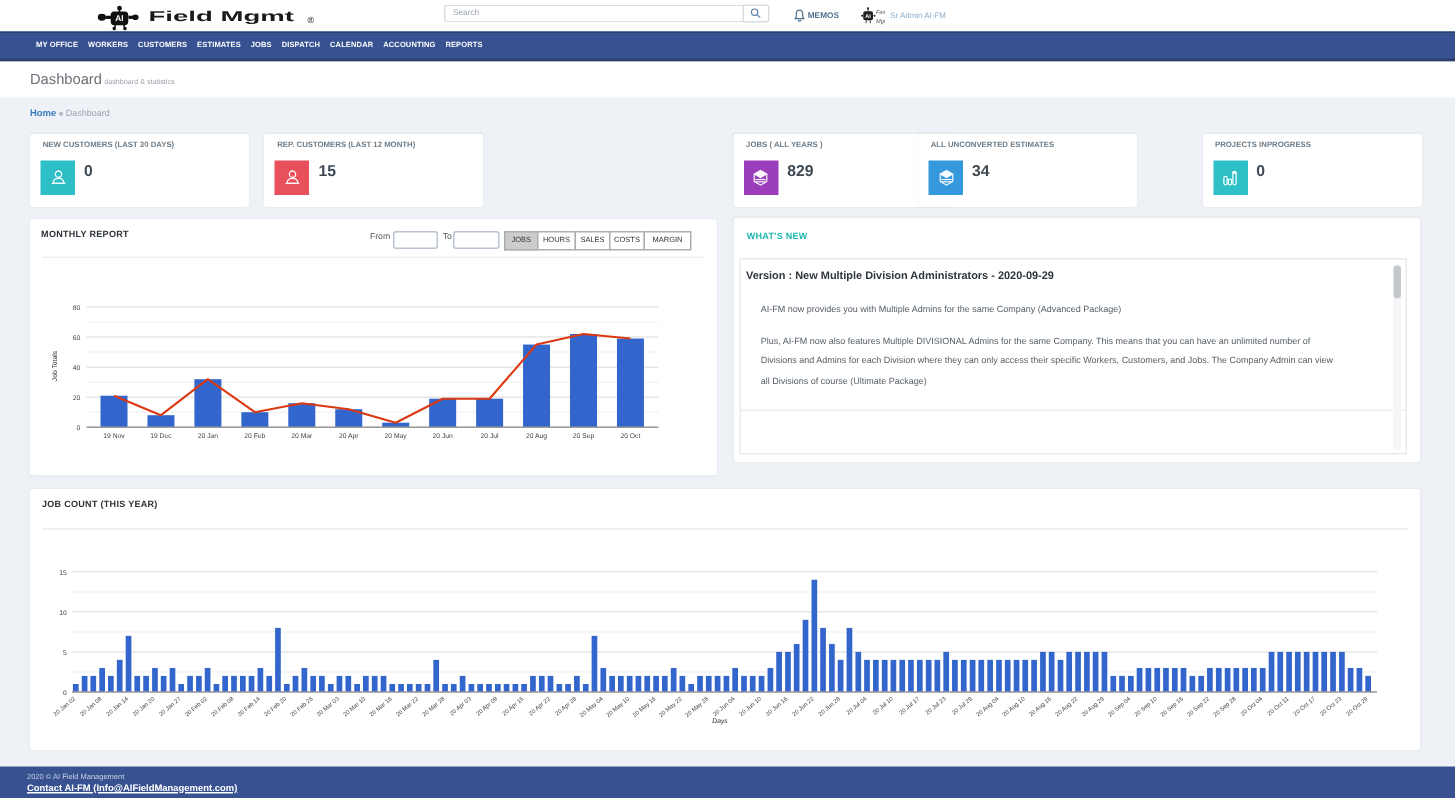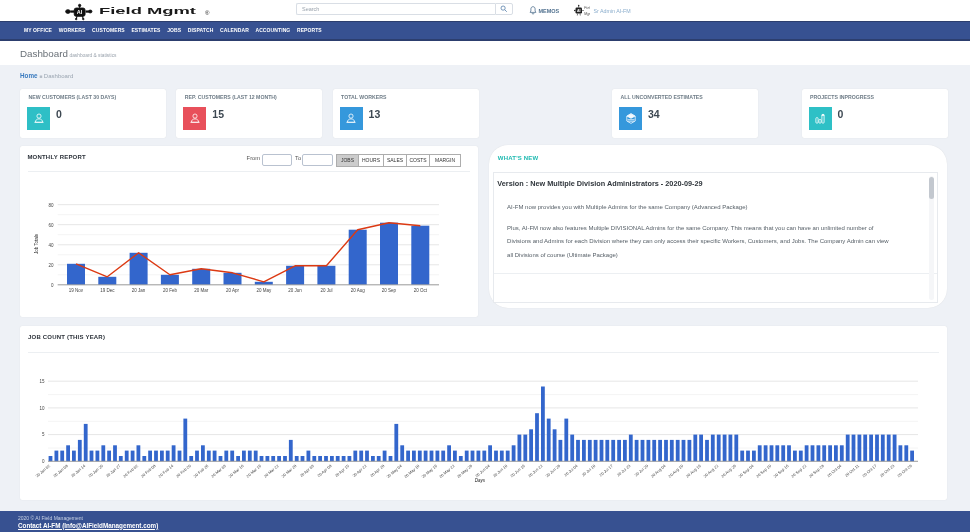--- a/index.html
+++ b/index.html
@@ -20,21 +20,21 @@
 #crumbs { position:absolute; left:20px; top:71.5px; font-size:6px; color:#9aa5b1; }
 #crumbs .home { color:#3a7bbf; font-weight:bold; font-size:6.3px; }
 .card { position:absolute; background:#fff; border-radius:2px; box-shadow:0 0 1px rgba(0,0,0,0.12); width:146px; height:49px; top:89px; }
 .card .lbl { position:absolute; left:8.5px; top:5px; font-size:5.2px; font-weight:bold; color:#6e7c87; }
 .card .ico { position:absolute; left:7px; top:18px; width:23px; height:23px; display:flex; align-items:center; justify-content:center; }
 .card .num { position:absolute; left:36px; font-size:10.5px; font-weight:bold; color:#3d4852; }
 .panel { position:absolute; background:#fff; border-radius:2px; box-shadow:0 0 1px rgba(0,0,0,0.12); }
 #mpanel { left:20px; top:146px; width:458px; height:171px; }
 #mpanel .ttl { position:absolute; left:7.4px; top:8px; font-size:6px; font-weight:bold; color:#2b3139; letter-spacing:0.2px; }
 .sep { position:absolute; left:8px; right:8px; border-top:1px solid #eceff2; }
-#wpanel { left:489px; top:145px; width:458px; height:163px;border-radius:19px; }
+#wpanel { left:489px; top:145px; width:458px; height:163px; }
 #wpanel .ttl { position:absolute; left:8.8px; top:10px; font-size:6px; font-weight:bold; color:#1cb9b0; letter-spacing:0.2px; }
 #wbox { position:absolute; left:3.8px; top:26.9px; width:445px; height:131px; border:1px solid #e7eaee; overflow:hidden; background:#fff; }
 #wbox .vt { font-size:7.3px; font-weight:bold; color:#2f353b; margin:6px 3px 0 3.5px; }
 #wbox p { font-size:6px; color:#555e66; margin:0 45px 0 13.3px; line-height:13.3px; }
 #wbox hr { border:none; border-top:1px solid #eceff2; margin:11px 0 0 0; }
 #wscroll { position:absolute; right:2.5px; top:3px; width:5.5px; height:124px; background:#f5f6f8; border-radius:3px; }
 #wthumb { position:absolute; right:0px; top:1px; width:5.5px; height:22px; background:#c3c8cf; border-radius:3px; }
 #jpanel { left:20px; top:326px; width:927px; height:174px; }
 #jpanel .ttl { position:absolute; left:8px; top:8px; font-size:6px; font-weight:bold; color:#2b3139; letter-spacing:0.2px; }
 .fromto { position:absolute; top:9px; font-size:5.8px; color:#555; }
@@ -130,32 +130,33 @@
         <svg width="10" height="11" viewBox="0 0 10 11">
           <g fill="none" stroke="#fff" stroke-width="0.85" opacity="0.95">
             <circle cx="5" cy="3.1" r="2.1"></circle>
             <path d="M1.4 9.3 C1.4 7 3 5.9 5 5.9 C7 5.9 8.6 7 8.6 9.3 Z" stroke-linejoin="round"></path>
             <line x1="0.8" y1="9.3" x2="9.2" y2="9.3" stroke-linecap="round"></line>
           </g>
         </svg>
       </div>
     <div class="num" style="top:19px;">15</div>
   </div>
-  <div class="card" style="left:332.6px;">
-    <div class="lbl">TOTAL WORKERS</div>
-    <div class="ico" style="background:#3598dc;">
+  <div class="card" style="left:488.9px;">
+    <div class="lbl">JOBS ( ALL YEARS )</div>
+    <div class="ico" style="background:#9b3cba;">
         <svg width="10" height="11" viewBox="0 0 10 11">
-          <g fill="none" stroke="#fff" stroke-width="0.85" opacity="0.95">
-            <circle cx="5" cy="3.1" r="2.1"></circle>
-            <path d="M1.4 9.3 C1.4 7 3 5.9 5 5.9 C7 5.9 8.6 7 8.6 9.3 Z" stroke-linejoin="round"></path>
-            <line x1="0.8" y1="9.3" x2="9.2" y2="9.3" stroke-linecap="round"></line>
+          <g stroke="#fff" fill="none" stroke-width="0.8" opacity="0.95">
+            <path d="M5 0.6 L9.2 3 L9.2 8 L5 10.4 L0.8 8 L0.8 3 Z" stroke-linejoin="round"></path>
+            <path d="M1.2 3.2 L5 1 L8.8 3.2 L5 5.3 Z" fill="#fff"></path>
+            <line x1="1.6" y1="6.7" x2="8.4" y2="6.7"></line>
+            <line x1="1.6" y1="8.2" x2="8.4" y2="8.2"></line>
           </g>
         </svg>
       </div>
-    <div class="num" style="top:19px;">13</div>
+    <div class="num" style="top:19px;">829</div>
   </div>
   <div class="card" style="left:612px;">
     <div class="lbl">ALL UNCONVERTED ESTIMATES</div>
     <div class="ico" style="background:#3598dc;">
         <svg width="10" height="11" viewBox="0 0 10 11">
           <g stroke="#fff" fill="none" stroke-width="0.8" opacity="0.95">
             <path d="M5 0.6 L9.2 3 L9.2 8 L5 10.4 L0.8 8 L0.8 3 Z" stroke-linejoin="round"></path>
             <path d="M1.2 3.2 L5 1 L8.8 3.2 L5 5.3 Z" fill="#fff"></path>
             <line x1="1.6" y1="6.7" x2="8.4" y2="6.7"></line>
             <line x1="1.6" y1="8.2" x2="8.4" y2="8.2"></line>

